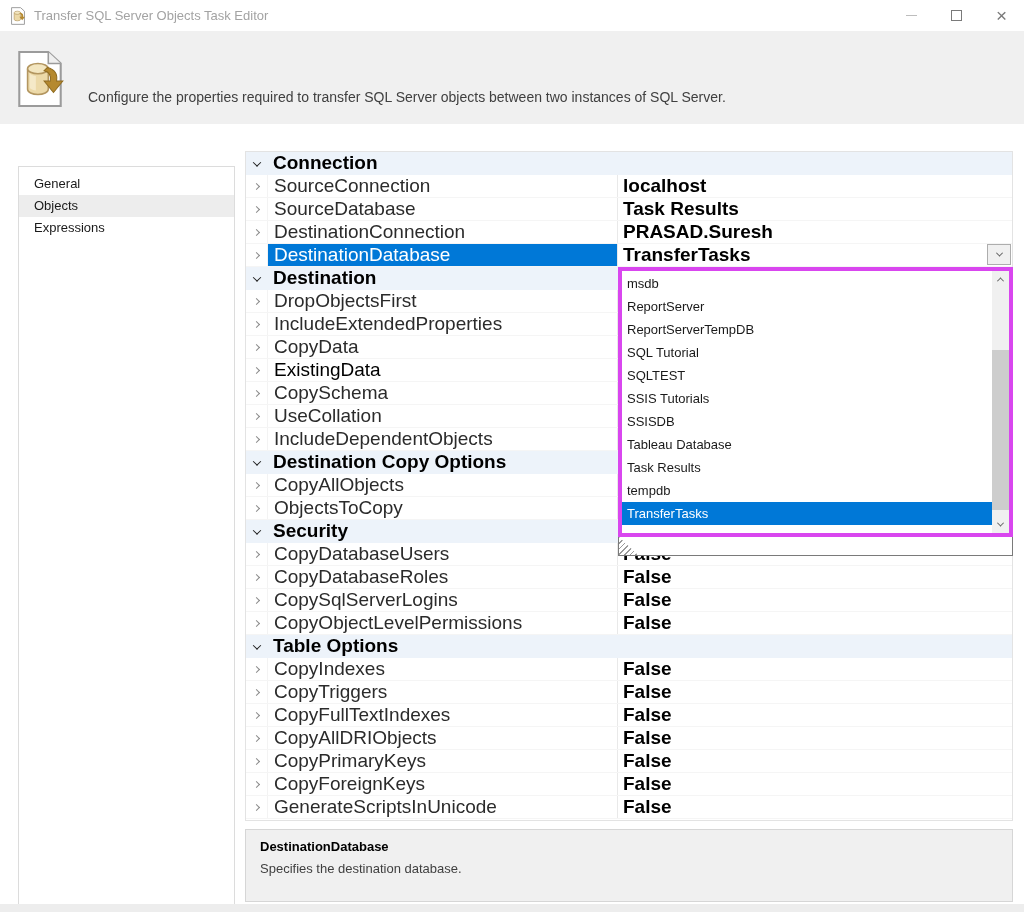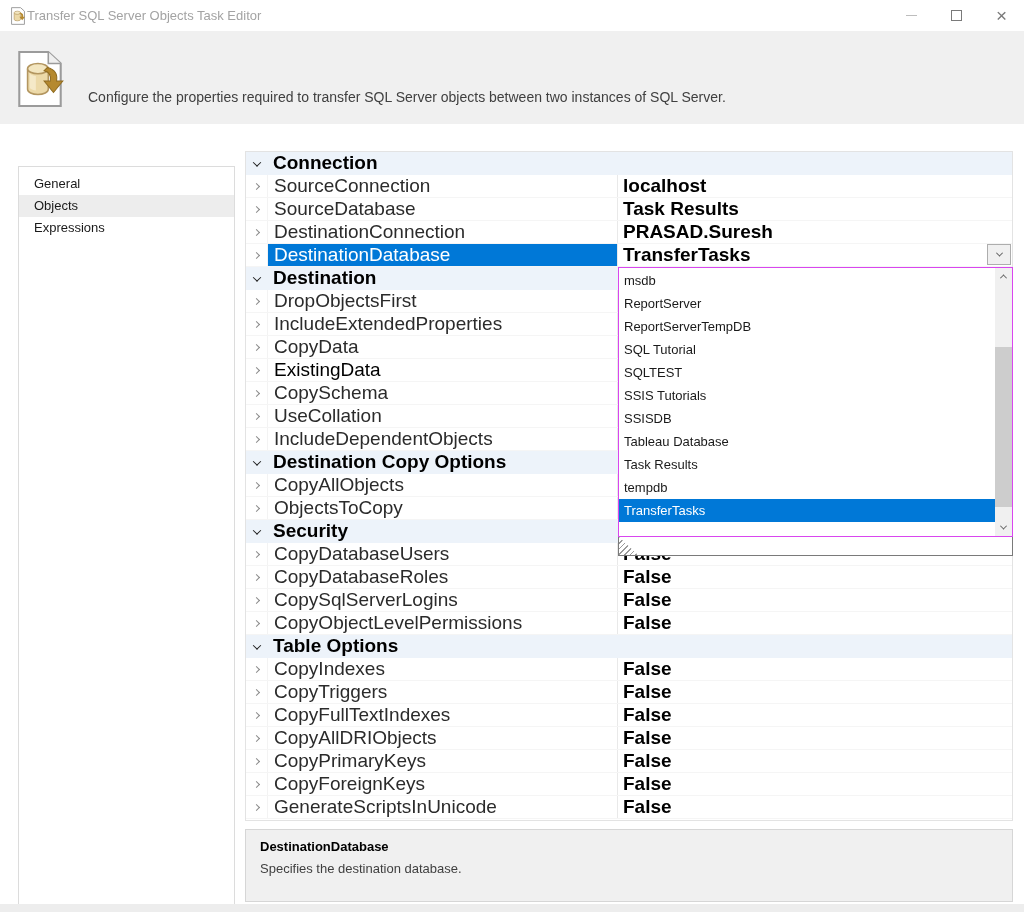--- a/index.html
+++ b/index.html
@@ -7,21 +7,21 @@
   body {
     font-family:"Liberation Sans","DejaVu Sans",sans-serif;
     background:#ffffff; position:relative; overflow:hidden;
     -webkit-font-smoothing:antialiased;
   }
 
   
   .titlebar { position:absolute; left:0; top:0; width:1024px; height:31px;
     background:#ffffff; display:flex; align-items:center; }
   .titlebar .app-icon { margin-left:9px; width:18px; height:18px; flex:0 0 auto; }
-  .titlebar .title { font-size:13px; color:#a3a3a3; }
+  .titlebar .title { margin-left:7px; font-size:13px; color:#a3a3a3; }
   .titlebar .spacer { flex:1; }
   .winbtn { width:45px; height:31px; display:flex; align-items:center; justify-content:center; }
   .glyph-min { width:11px; height:1px; background:#bdbdbd; }
   .glyph-max { width:11px; height:11px; border:1px solid #7a7a7a; }
   .glyph-close { font-size:19px; color:#7a7a7a; line-height:19px; font-weight:400; }
 
   
   .headerband { position:absolute; left:0; top:31px; width:1024px; height:93px; background:#f0f0f0; }
   .headerband .task-icon { position:absolute; left:13px; top:19px; }
   .headerband .desc { position:absolute; left:88px; top:58px; font-size:14px; color:#404040; }
@@ -56,21 +56,21 @@
   .chev { display:inline-block; width:6px; height:6px;
     border-right:1.6px solid #1e1e1e; border-bottom:1.6px solid #1e1e1e; }
   .chev.down { transform:rotate(45deg) translate(-1px,-1px); }
   .chev.right { transform:rotate(-45deg); border-color:#8a8a8a; }
   .chev.gray  { border-color:#606060; border-width:1.3px; }
   .chev.up { transform:rotate(-135deg) translate(-1px,-1px); }
   .chev.small { width:5px; height:5px; }
 
   
   .dropdown { position:absolute; left:618px; top:267px; width:395px; z-index:10; }
-  .dd-body { display:flex; height:270px; background:#ffffff; border:1px solid #d946ef; }
+  .dd-body { display:flex; height:270px; background:#ffffff; border:4px solid #d946ef; }
   .dd-items { flex:1; padding-top:1px; overflow:hidden; }
   .dd-item { height:23px; line-height:23px; padding-left:5px; font-size:13px; color:#1a1a1a; }
   .dd-item.selected { background:#0078d7; color:#ffffff; }
   .dd-scroll { flex:0 0 17px; background:#f0f0f0; display:flex; flex-direction:column; }
   .scroll-btn { height:17px; display:flex; align-items:center; justify-content:center; }
   .scroll-track { flex:1; position:relative; }
   .scroll-thumb { position:absolute; left:0; right:0; top:62px; height:160px; background:#cdcdcd; }
   .dd-resize { height:19px; background:#ffffff; border:1px solid #7a7a7a; border-top:none; position:relative; }
   .grip { position:absolute; left:0; top:0; width:19px; height:18px;
     background:repeating-linear-gradient(135deg,#9a9a9a 0 1px,transparent 1px 4px);

